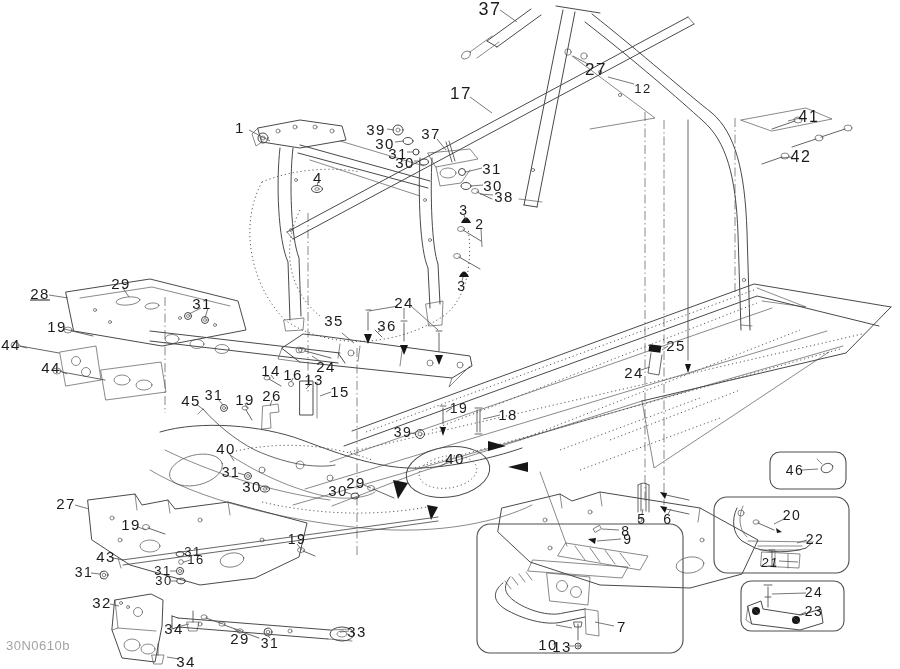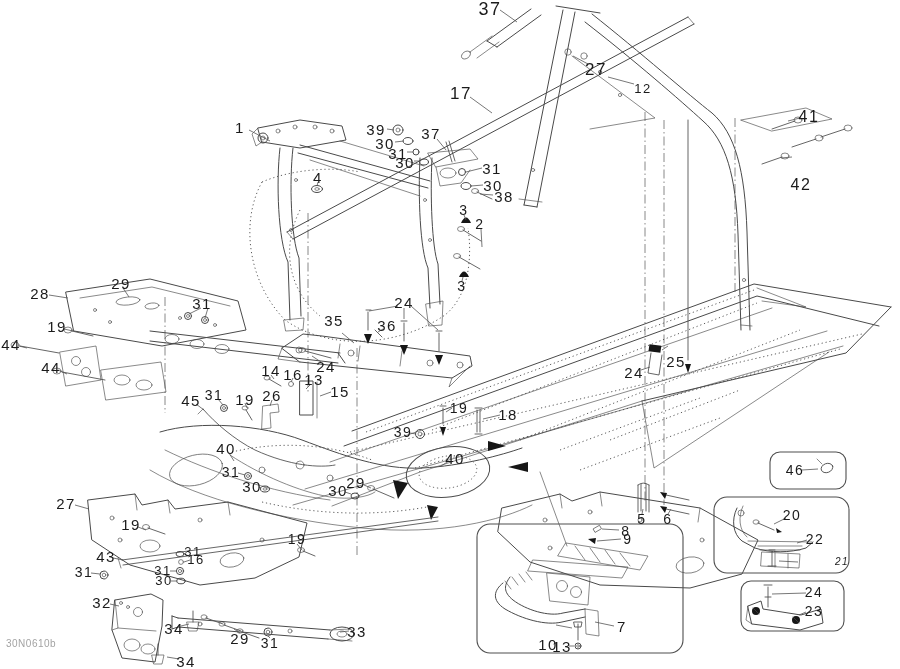--- a/index.html
+++ b/index.html
@@ -12,21 +12,21 @@
   .ln{fill:none;stroke:var(--line);stroke-width:1;stroke-linecap:round;stroke-linejoin:round;}
   .lt{stroke-width:.65;}
   .md{stroke-width:.85;}
   .dot{fill:none;stroke:var(--line);stroke-width:.9;stroke-dasharray:1.2 2.8;}
   .dd{fill:none;stroke:#6b6b6b;stroke-width:.8;stroke-dasharray:9 3 1.5 3;}
   .ld{stroke:#555;stroke-width:.8;}
   .fb{fill:var(--ink);stroke:none;}
   .box{fill:none;stroke:#4f4f4f;stroke-width:1.1;}
   .callout{position:absolute;transform:translate(-50%,-50%);color:var(--label);
            letter-spacing:1.5px;line-height:1;white-space:nowrap;}
-  #watermark{position:absolute;color:var(--wm);font-size:10px;letter-spacing:.5px;}
+  #watermark{position:absolute;color:var(--wm);font-size:13px;letter-spacing:.5px;}
 </style>
 </head>
 <body>
 
 <div id="stage">
 
 <svg width="900" height="669" viewBox="0 0 900 669">
 
   <g>
     <path class="dd" d="M308,213 V392"></path>
@@ -424,53 +424,53 @@
     <line class="ld" x1="806" y1="612" x2="799" y2="615"></line>
   </g>
 </svg>
 
 <div style="position:absolute;left:0;top:0;width:900px;height:669px;padding-left:36px;">
       <span class="callout" style="left: 490px; top: 9px; font-size: 18px;">37</span>
       <span class="callout" style="left: 596px; top: 69px; font-size: 17px;">27</span>
       <span class="callout" style="left: 643px; top: 88px; font-size: 13px;">12</span>
       <span class="callout" style="left: 461px; top: 93px; font-size: 17px;">17</span>
       <span class="callout" style="left: 809px; top: 117px; font-size: 16px;">41</span>
-      <span class="callout" style="left: 801px; top: 157px; font-size: 16px; margin-top: 28px;">42</span>
+      <span class="callout" style="left: 801px; top: 157px; font-size: 16px;">42</span>
       <span class="callout" style="left: 240px; top: 127px; font-size: 15px;">1</span>
       <span class="callout" style="left: 376px; top: 129px; font-size: 15px;">39</span>
       <span class="callout" style="left: 385px; top: 143px; font-size: 15px;">30</span>
       <span class="callout" style="left: 398px; top: 153px; font-size: 15px;">31</span>
       <span class="callout" style="left: 405px; top: 162px; font-size: 15px;">30</span>
       <span class="callout" style="left: 431px; top: 133px; font-size: 15px;">37</span>
       <span class="callout" style="left: 492px; top: 168px; font-size: 15px;">31</span>
       <span class="callout" style="left: 493px; top: 185px; font-size: 15px;">30</span>
       <span class="callout" style="left: 504px; top: 196px; font-size: 15px;">38</span>
       <span class="callout" style="left: 318px; top: 177px; font-size: 15px;">4</span>
       <span class="callout" style="left: 464px; top: 210px; font-size: 14px;">3</span>
       <span class="callout" style="left: 480px; top: 224px; font-size: 14px;">2</span>
       <span class="callout" style="left: 462px; top: 286px; font-size: 14px;">3</span>
-      <span class="callout" style="left: 40px; top: 293px; font-size: 15px;">28</span>
+      <span class="callout" style="left: 40px; top: 293px; font-size: 15px; text-decoration: underline;">28</span>
       <span class="callout" style="left: 121px; top: 283px; font-size: 15px;">29</span>
       <span class="callout" style="left: 202px; top: 303px; font-size: 15px;">31</span>
       <span class="callout" style="left: 57px; top: 326px; font-size: 15px;">19</span>
       <span class="callout" style="left: 11px; top: 344px; font-size: 15px;">44</span>
       <span class="callout" style="left: 51px; top: 367px; font-size: 15px;">44</span>
       <span class="callout" style="left: 404px; top: 302px; font-size: 15px;">24</span>
       <span class="callout" style="left: 334px; top: 320px; font-size: 15px;">35</span>
       <span class="callout" style="left: 387px; top: 325px; font-size: 15px; text-align: center;">36</span>
       <span class="callout" style="left: 326px; top: 366px; font-size: 15px;">24</span>
       <span class="callout" style="left: 271px; top: 370px; font-size: 15px;">14</span>
       <span class="callout" style="left: 293px; top: 374px; font-size: 15px;">16</span>
       <span class="callout" style="left: 314px; top: 379px; font-size: 15px;">13</span>
       <span class="callout" style="left: 272px; top: 395px; font-size: 15px;">26</span>
       <span class="callout" style="left: 340px; top: 391px; font-size: 15px;">15</span>
       <span class="callout" style="left: 191px; top: 400px; font-size: 15px;">45</span>
       <span class="callout" style="left: 214px; top: 395px; font-size: 14px;">31</span>
       <span class="callout" style="left: 245px; top: 399px; font-size: 15px;">19</span>
-      <span class="callout" style="left: 676px; top: 345px; font-size: 15px; margin-top: 16px;">25</span>
+      <span class="callout" style="left: 676px; top: 345px; font-size: 15px;">25</span>
       <span class="callout" style="left: 634px; top: 372px; font-size: 15px;">24</span>
       <span class="callout" style="left: 459px; top: 408px; font-size: 14px;">19</span>
       <span class="callout" style="left: 508px; top: 414px; font-size: 15px;">18</span>
       <span class="callout" style="left: 403px; top: 432px; font-size: 14px;">39</span>
       <span class="callout" style="left: 455px; top: 458px; font-size: 15px;">40</span>
       <span class="callout" style="left: 226px; top: 448px; font-size: 15px;">40</span>
       <span class="callout" style="left: 231px; top: 472px; font-size: 14px;">31</span>
       <span class="callout" style="left: 252px; top: 486px; font-size: 15px;">30</span>
       <span class="callout" style="left: 356px; top: 482px; font-size: 15px;">29</span>
       <span class="callout" style="left: 338px; top: 490px; font-size: 15px;">30</span>
@@ -492,20 +492,20 @@
       <span class="callout" style="left: 642px; top: 519px; font-size: 14px;">5</span>
       <span class="callout" style="left: 668px; top: 519px; font-size: 14px;">6</span>
       <span class="callout" style="left: 626px; top: 531px; font-size: 14px;">8</span>
       <span class="callout" style="left: 628px; top: 539px; font-size: 14px;">9</span>
       <span class="callout" style="left: 548px; top: 624px; font-size: 15px; margin-top: 20px;">10</span>
       <span class="callout" style="left: 622px; top: 626px; font-size: 15px;">7</span>
       <span class="callout" style="left: 562px; top: 646px; font-size: 15px;">13</span>
       <span class="callout" style="left: 795px; top: 470px; font-size: 14px;">46</span>
       <span class="callout" style="left: 792px; top: 515px; font-size: 14px;">20</span>
       <span class="callout" style="left: 815px; top: 539px; font-size: 14px;">22</span>
-      <span class="callout" style="left: 842px; top: 562px; font-size: 10px; font-style: italic;">21</span>
+      <span class="callout" style="left: 770px; top: 562px; font-size: 13px; font-style: italic;">21</span>
       <span class="callout" style="left: 814px; top: 592px; font-size: 14px;">24</span>
       <span class="callout" style="left: 814px; top: 611px; font-size: 14px;">23</span>
     </div>
 
 <div id="watermark" style="left:6px;top:638px;">30N0610b</div>
 
 </div>
 
 </body></html>

